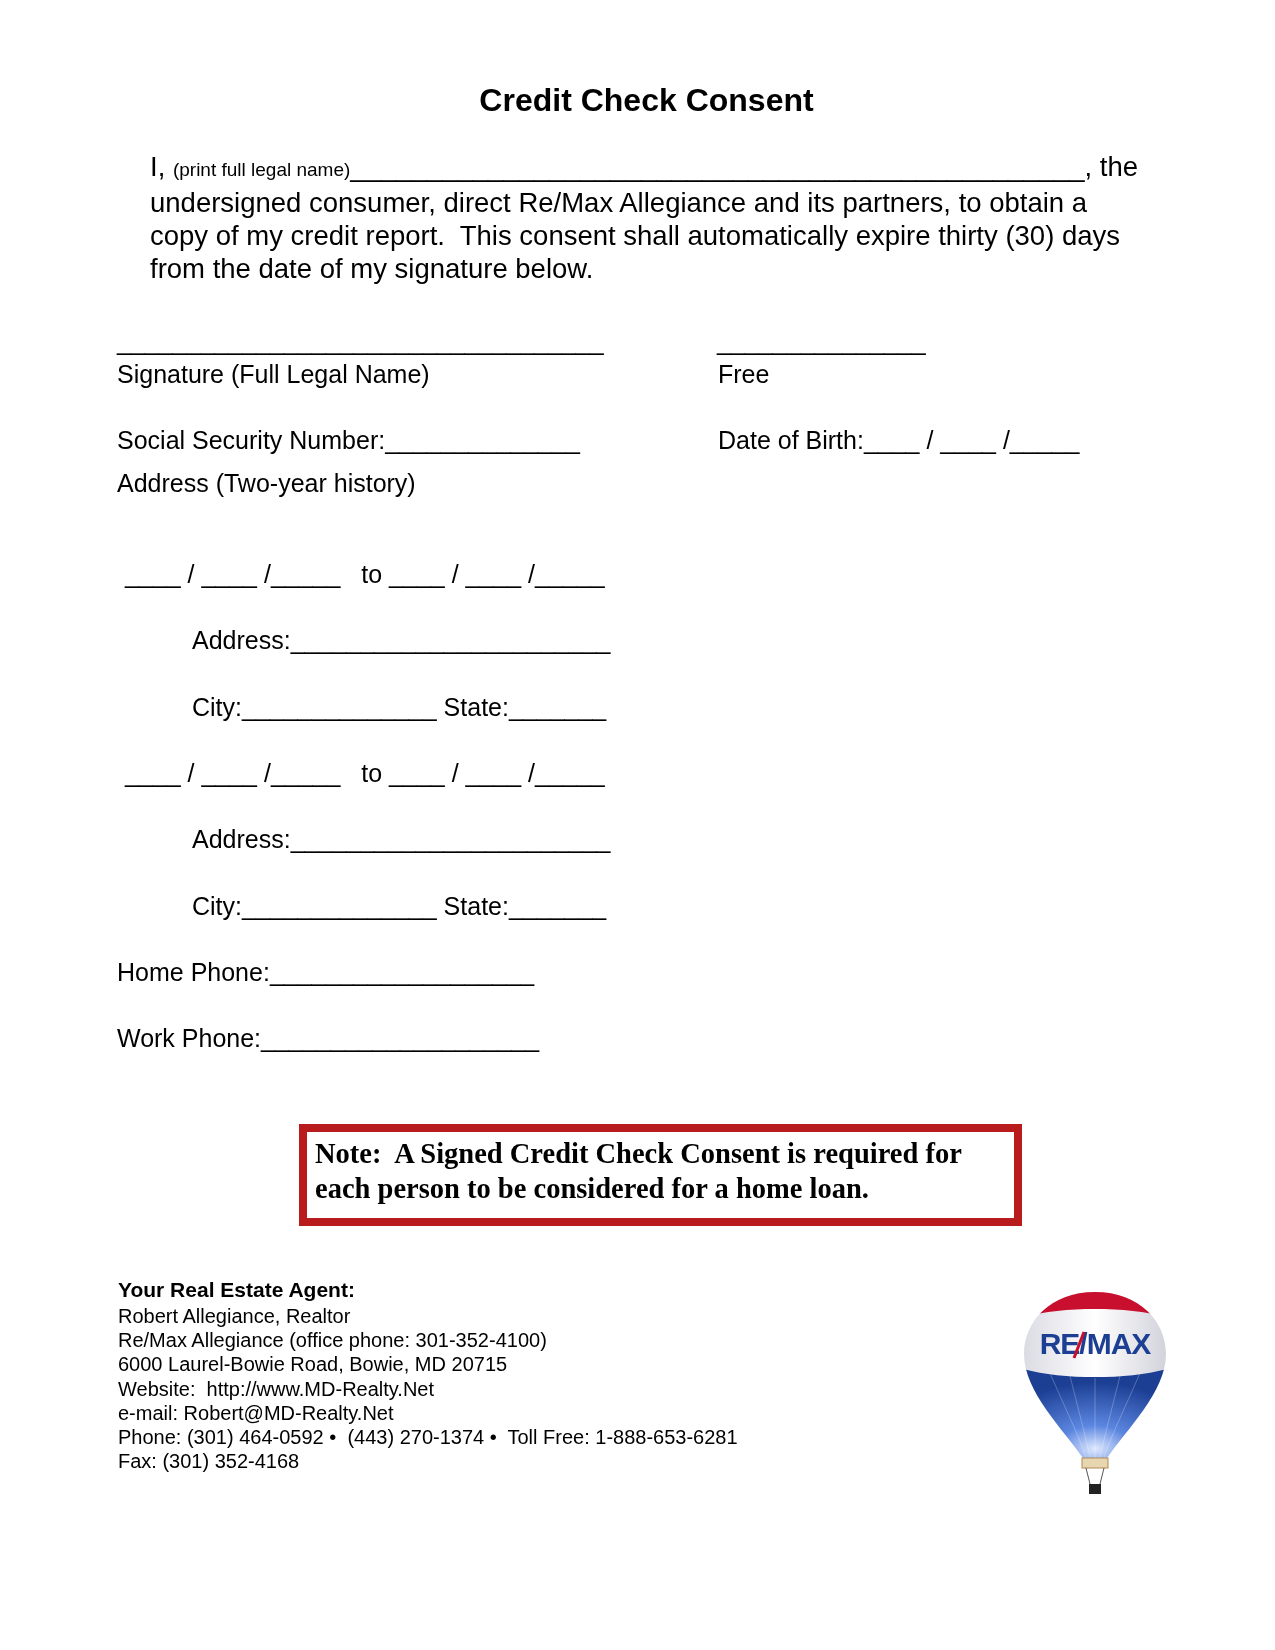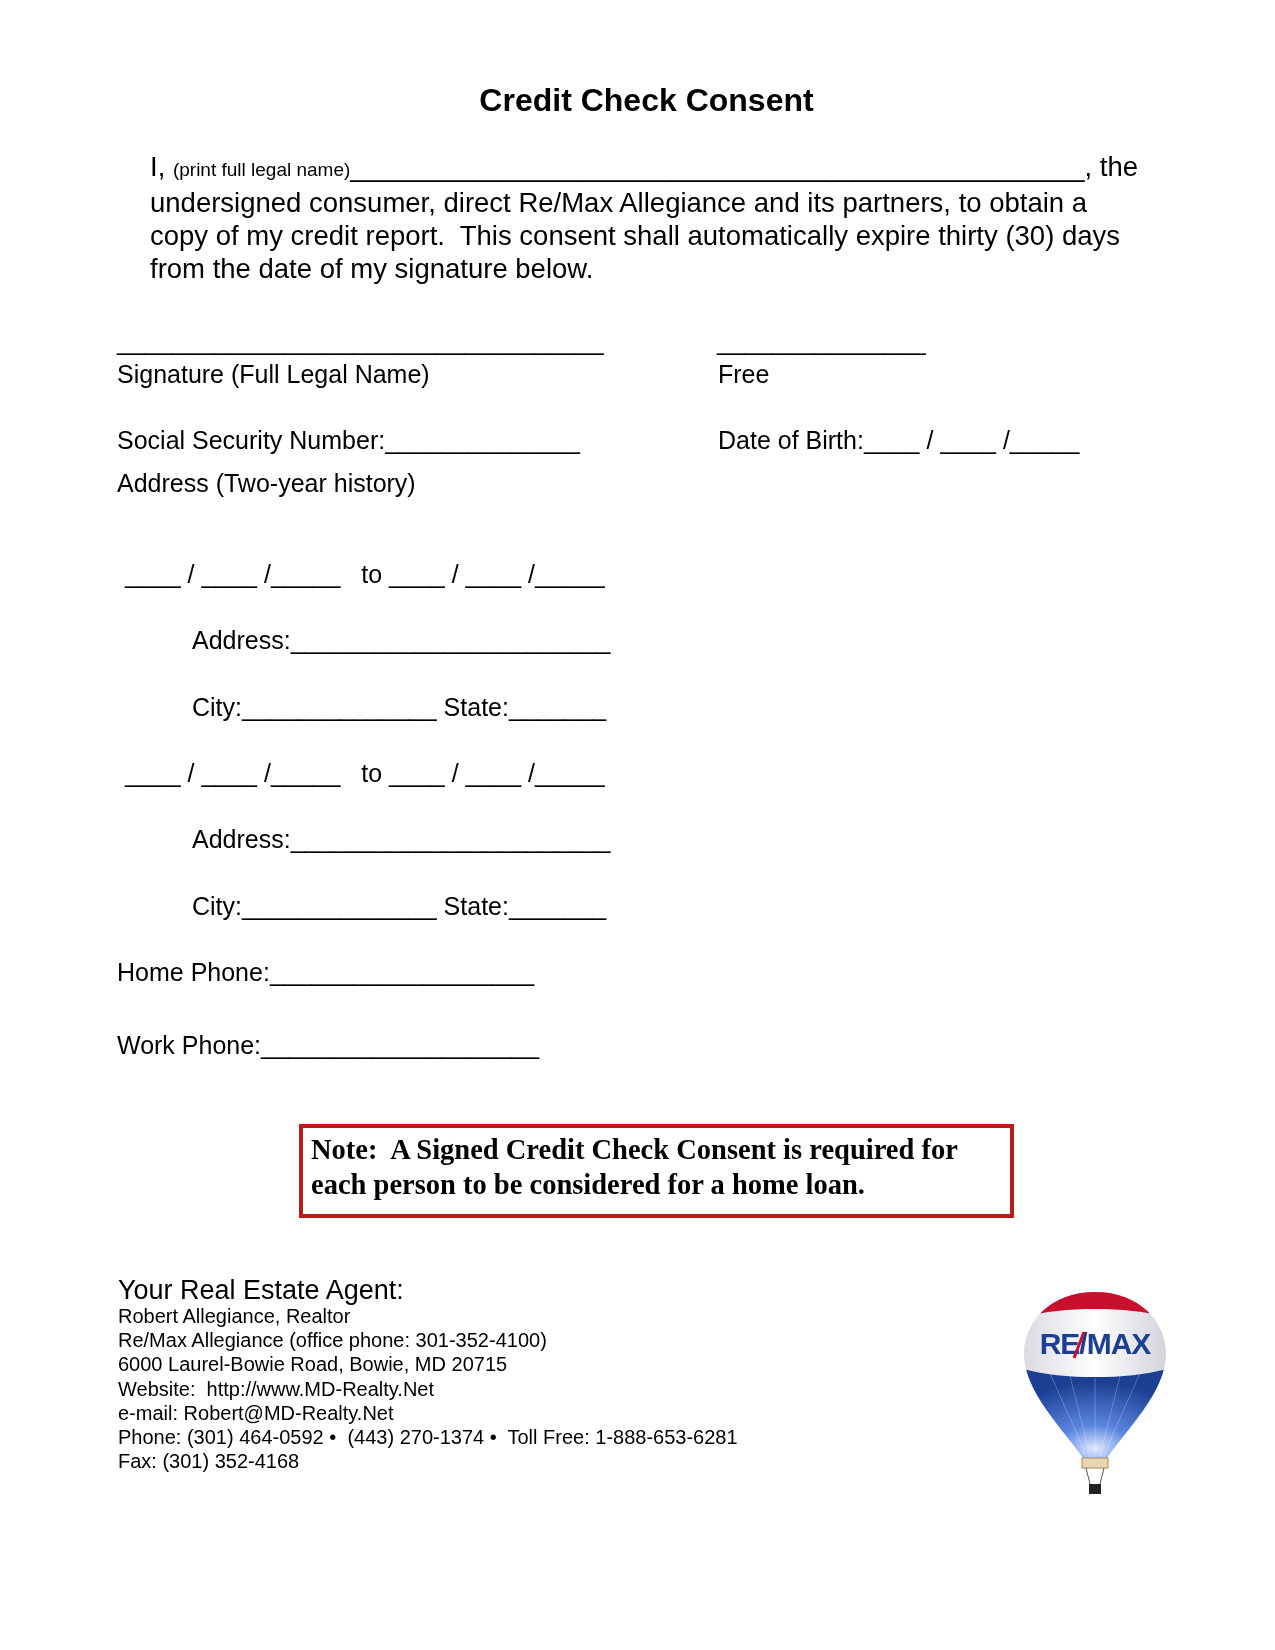--- a/index.html
+++ b/index.html
@@ -3,24 +3,24 @@
 <meta charset="utf-8">
 <style>
   html, body { margin: 0; padding: 0; background: #ffffff; }
   body { width: 1275px; height: 1650px; position: relative; overflow: hidden; color: #000; font-family: "Liberation Sans", sans-serif; }
   .abs { position: absolute; white-space: pre; }
   .title { left: 0; width: 1293px; text-align: center; top: 80px; font-size: 32px; font-weight: bold; line-height: 40px; }
   .para { left: 118px; top: 150px; width: 1030px; font-size: 27.5px; line-height: 33px; white-space: normal; margin-left: 32px; }
   .para .line { display: block; white-space: pre; }
   .small { font-size: 19px; }
   .f { font-size: 25px; line-height: 32px; }
-  .note-box { position: absolute; left: 299px; top: 1124px; width: 707px; height: 86px; border: 4px solid #b91c1c; box-sizing: content-box; }
+  .note-box { position: absolute; left: 299px; top: 1124px; width: 707px; height: 86px; border: 8px solid #b91c1c; box-sizing: content-box; }
   .note-text { position: absolute; left: 8px; top: 4px; font-family: "Liberation Serif", serif; font-weight: bold; font-size: 28.5px; line-height: 35px; white-space: pre; }
   .agent { left: 118px; top: 1276px; font-size: 20px; line-height: 24.2px; white-space: normal; }
-  .agent .h { font-weight: normal; font-size: 27px; line-height: 28px; display: block; }
+  .agent .h { font-weight: bold; font-size: 21px; line-height: 28px; display: block; }
   .agent .l { display: block; white-space: pre; }
   .logo { position: absolute; left: 1020px; top: 1288px; width: 150px; height: 215px; }
 </style>
 </head>
 <body>
 
 <div>
 
   <div class="abs title">Credit Check Consent</div>
 
@@ -43,21 +43,21 @@
 
   <div class="abs f" style="left:118px; top:558px;"><span> ____ / ____ /_____</span><span>   </span><span>to</span><span> </span><span>____ / ____ /_____</span></div>
   <div class="abs f" style="left:192px; top:624px;"><span>Address:</span><span>_______________________</span></div>
   <div class="abs f" style="left:192px; top:691px;"><span>City:</span><span>______________</span><span> </span><span>State:</span><span>_______</span></div>
 
   <div class="abs f" style="left:118px; top:757px;"><span> ____ / ____ /_____</span><span>   </span><span>to</span><span> </span><span>____ / ____ /_____</span></div>
   <div class="abs f" style="left:192px; top:823px;"><span>Address:</span><span>_______________________</span></div>
   <div class="abs f" style="left:192px; top:890px;"><span>City:</span><span>______________</span><span> </span><span>State:</span><span>_______</span></div>
 
   <div class="abs f" style="left:117px; top:956px;"><span>Home Phone:</span><span>___________________</span></div>
-  <div class="abs f" style="left:117px; top:1022px;margin-top:7px;"><span>Work Phone:</span><span>____________________</span></div>
+  <div class="abs f" style="left:117px; top:1022px;"><span>Work Phone:</span><span>____________________</span></div>
 
   <div class="note-box">
     <div class="note-text"><span style="display:block">Note:  A Signed Credit Check Consent is required for</span><span style="display:block">each person to be considered for a home loan.</span></div>
   </div>
 
   <div class="abs agent">
     <span class="h">Your Real Estate Agent:</span>
     <span class="l">Robert Allegiance, Realtor</span>
     <span class="l">Re/Max Allegiance (office phone: 301-352-4100)</span>
     <span class="l">6000 Laurel-Bowie Road, Bowie, MD 20715</span>

